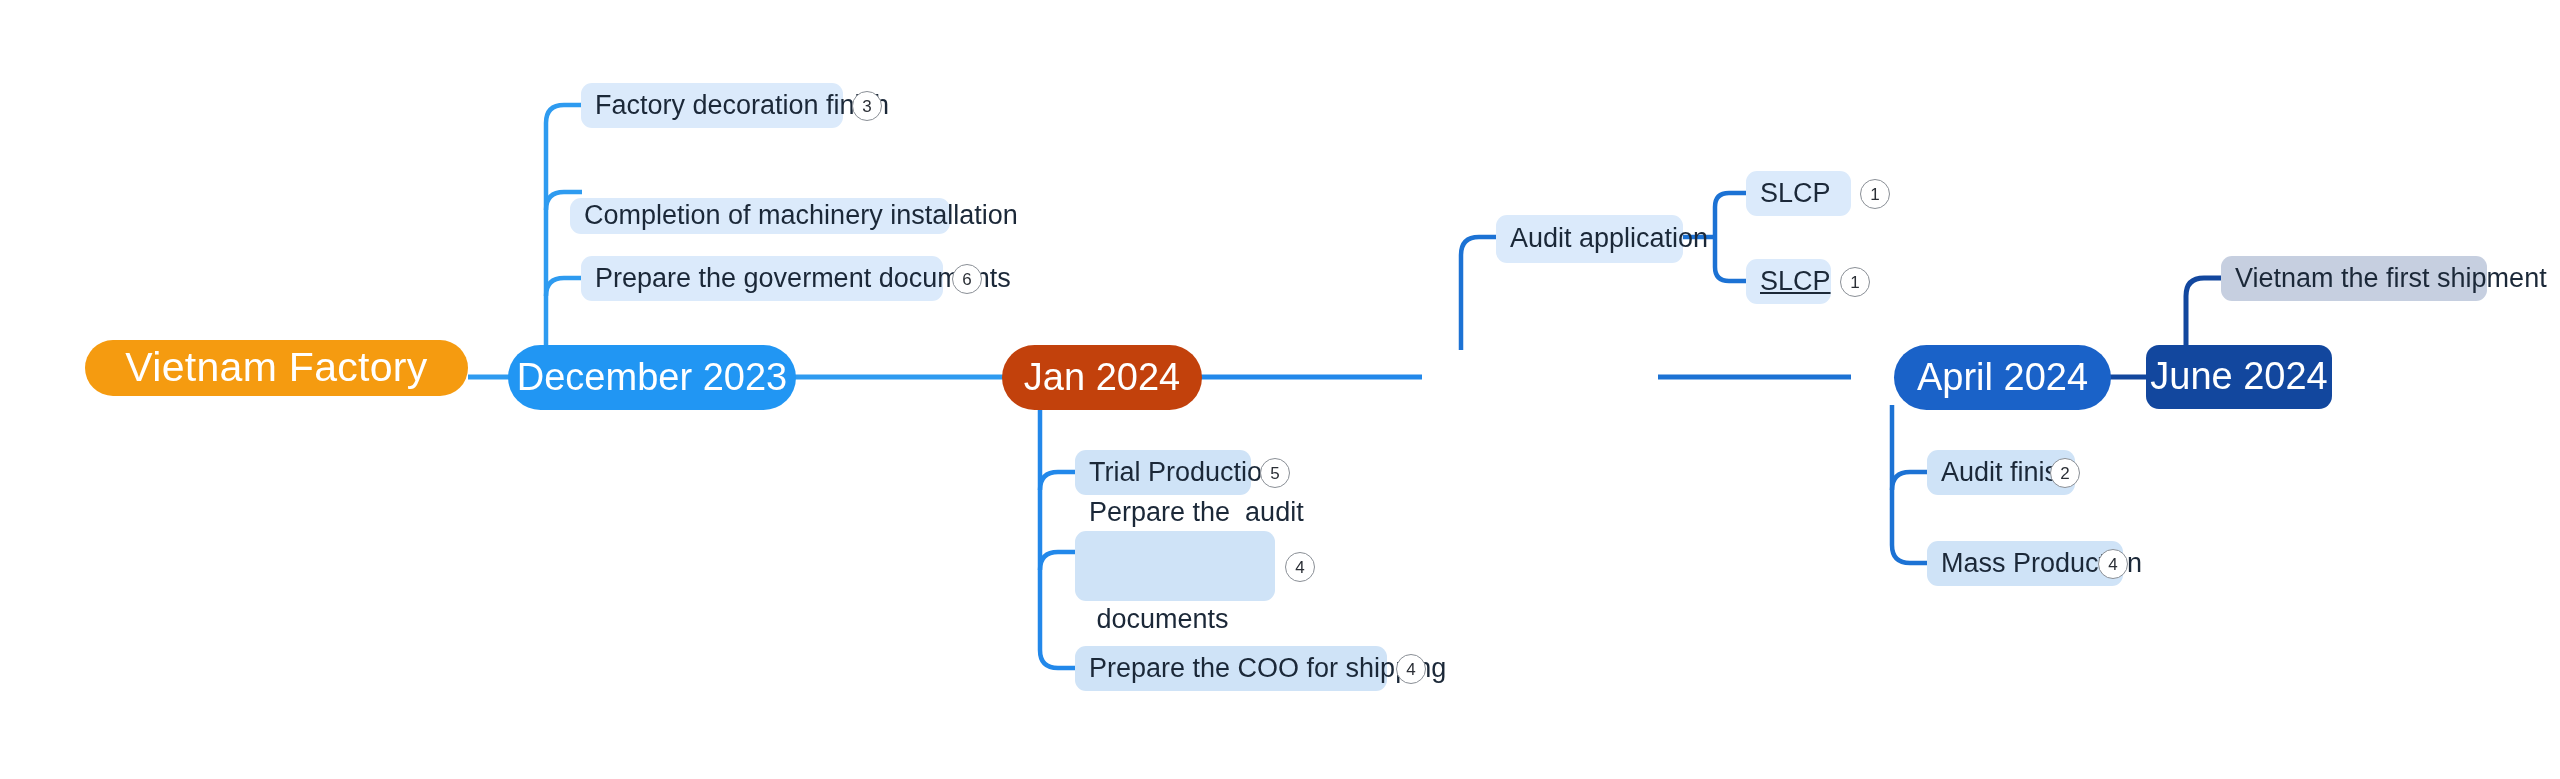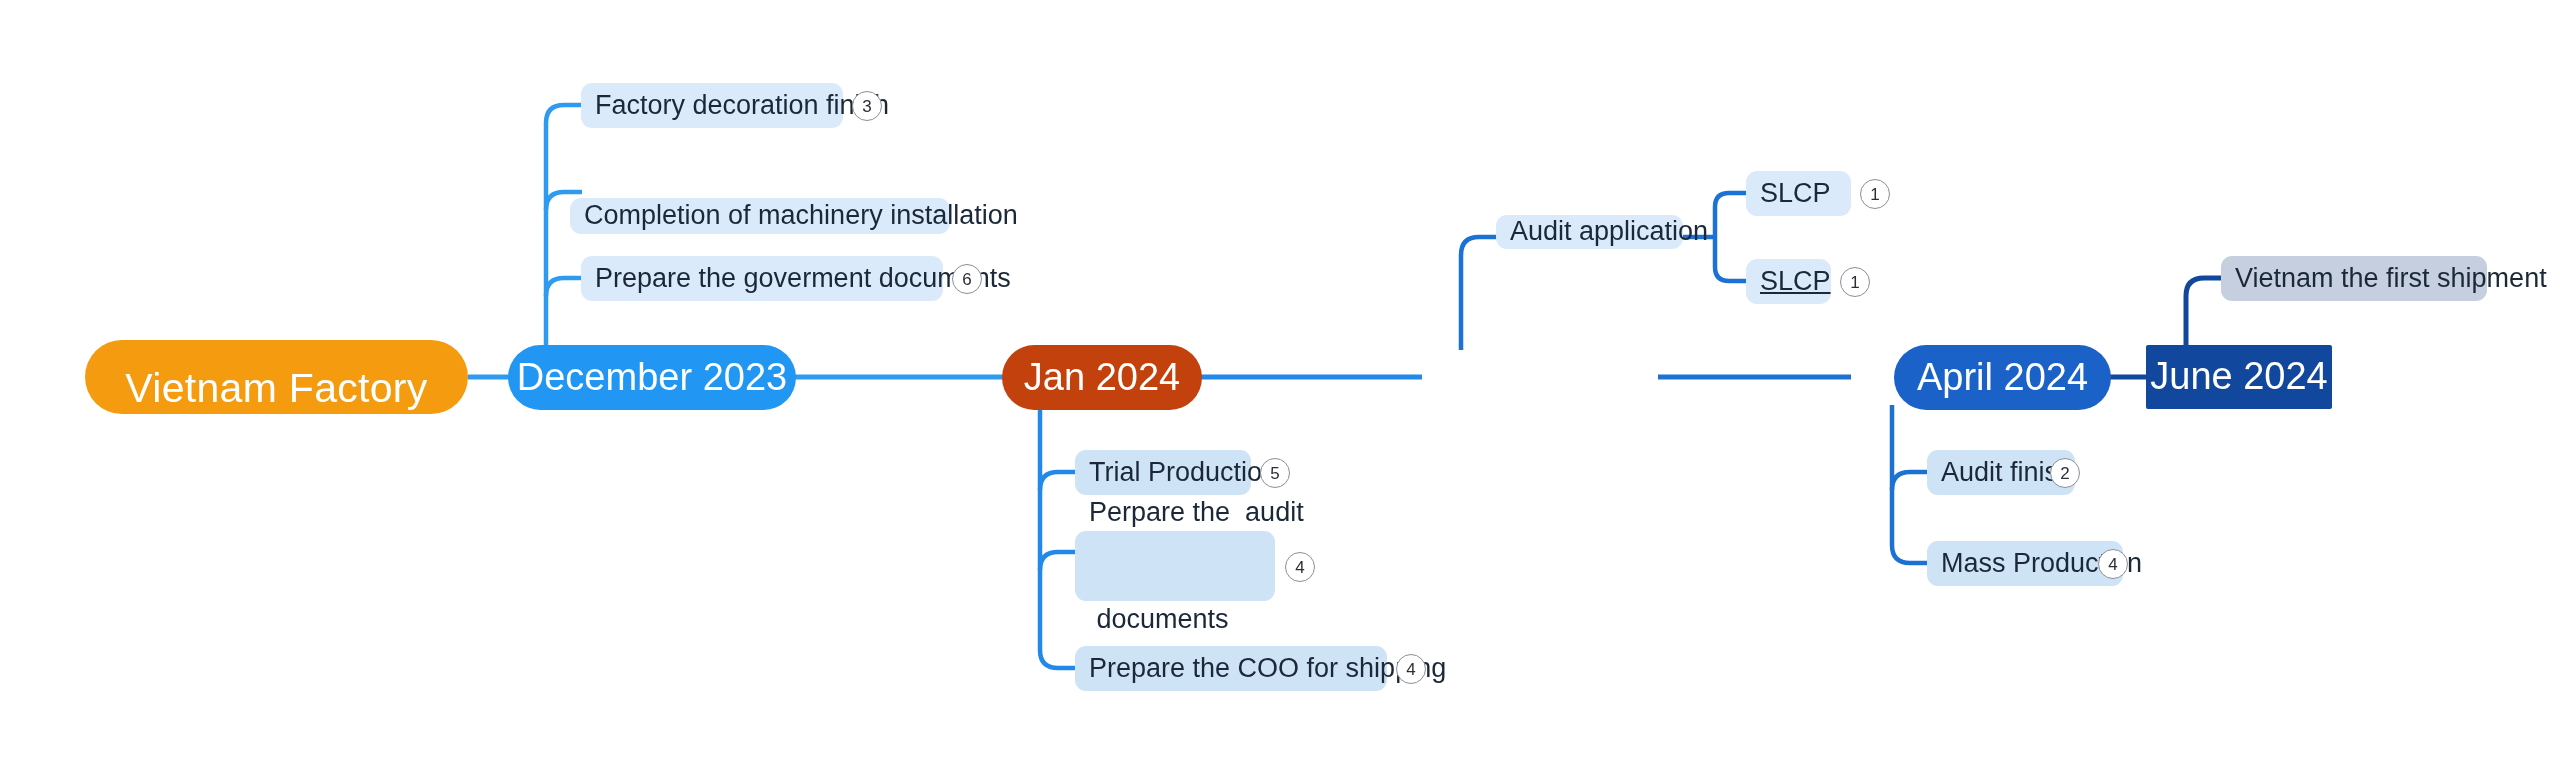--- a/index.html
+++ b/index.html
@@ -48,21 +48,21 @@
     color: #ffffff;
     border-radius: 36px;
     font-size: 38px;
   }
   .node.stage.s0 { background: #2196F3; }
   .node.stage.s1 { background: #c2410c; }
   .node.stage.s2 { background: #1D76DC; }
   .node.stage.s3 { background: #1A62C8; }
   .node.stage.s4 {
     background: #12479E;
-    border-radius: 2px;
+    border-radius: 13px;
     text-align: center;
   }
   
   .node.leaf {
     color: #1b2838;
     border-radius: 11px;
     font-size: 27px;
     padding: 0 14px;
     justify-content: flex-start;
   }
@@ -125,21 +125,21 @@
       <path d="M 1715 207 L 1715 267" stroke="#1C72D4" stroke-width="4.5"></path>
       <path d="M 1715 267 Q 1715 281 1729 281 L 1747 281" stroke="#1C72D4" stroke-width="4.5"></path>
 
       <path d="M 1892 405 L 1892 545 Q 1892 563 1910 563 L 1928 563" stroke="#1C72D4" stroke-width="4.5"></path>
       <path d="M 1892 490 Q 1892 472 1910 472 L 1928 472" stroke="#1C72D4" stroke-width="4.5"></path>
 
       <path d="M 2186 348 L 2186 296 Q 2186 278 2204 278 L 2222 278" stroke="#12479E" stroke-width="5"></path>
     </g>
   </svg>
 
-  <div class="node root" style="left:85px; top:340px; width:383px; height:74px;align-items:flex-end;">
+  <div class="node root" style="left:85px; top:340px; width:383px; height:56px;">
     <span>Vietnam Factory</span>
   </div>
 
   <div class="node stage s0" style="left:508px; top:345px; width:288px; height:65px;">
     <span>December 2023</span>
   </div>
 
   <div class="node stage s1" style="left:1002px; top:345px; width:200px; height:65px;">
     <span>Jan 2024</span>
   </div>
@@ -188,21 +188,21 @@
     <span>4</span>
   </div>
 
   <div class="node leaf tone-b" style="left:1075px; top:646px; width:312px; height:45px;">
     <span class="leaf-text">Prepare the COO for shipping</span>
   </div>
   <div class="badge" style="left:1396px; top:654px;">
     <span>4</span>
   </div>
 
-  <div class="node leaf tone-a" style="left:1496px; top:215px; width:187px; height:34px;">
+  <div class="node leaf tone-a" style="left:1496px; top:215px; width:187px; height:48px;">
     <span class="leaf-text">Audit application</span>
   </div>
 
   <div class="node leaf tone-a" style="left:1746px; top:171px; width:105px; height:45px;">
     <span class="leaf-text">SLCP</span>
   </div>
   <div class="badge" style="left:1860px; top:179px;">
     <span>1</span>
   </div>
 

